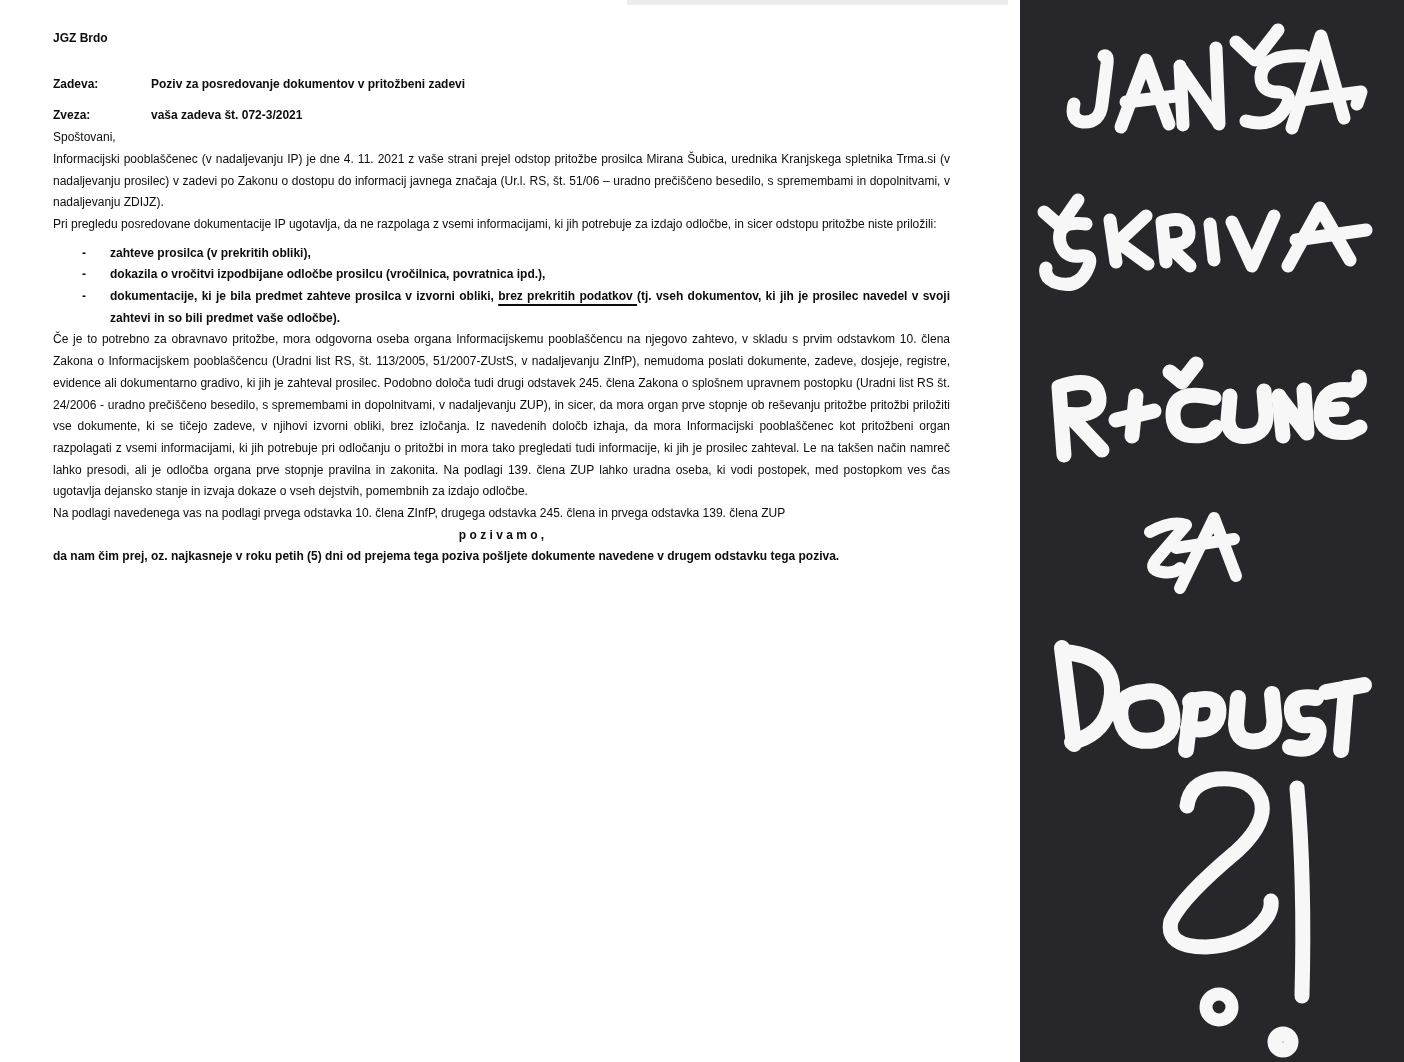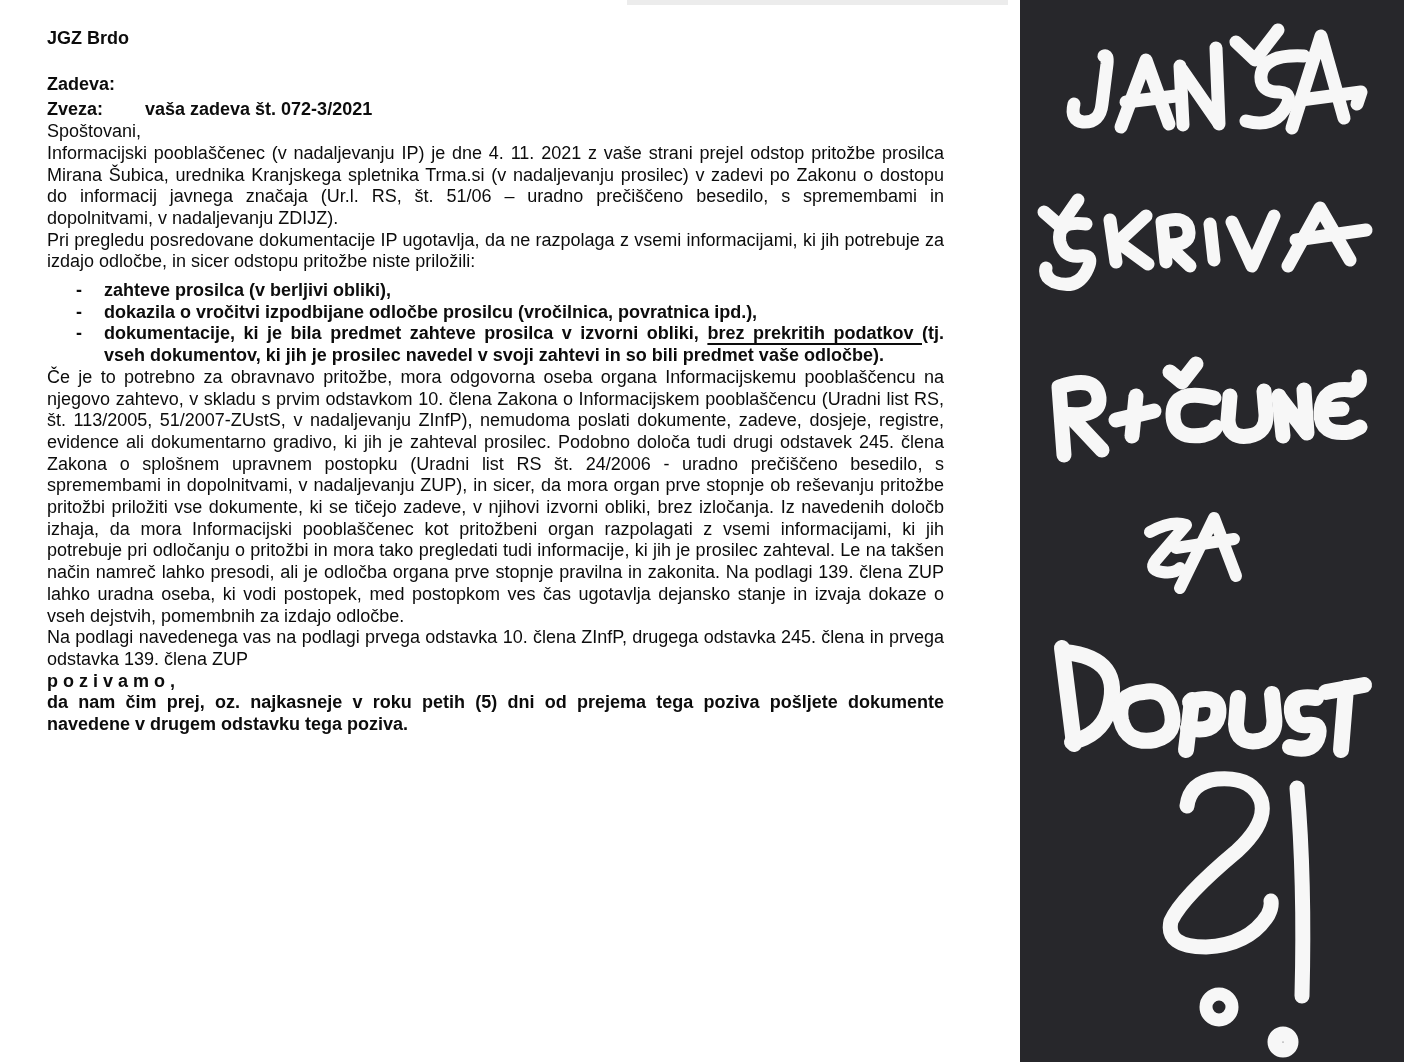--- a/index.html
+++ b/index.html
@@ -6,73 +6,74 @@
   body{
     width:1404px;height:1062px;position:relative;overflow:hidden;
     background:#ffffff;
     font-family:"Liberation Sans","DejaVu Sans",sans-serif;
     color:#0c0c0c;
   }
   
   .top-strip{position:absolute;left:627px;top:0;width:381px;height:5px;background:#ececec}
 
   
-  .doc{position:absolute;left:47px;top:28px;width:897px;font-size:18px;line-height:21.7px}
+  .doc{position:absolute;left:53px;top:28px;width:897px;font-size:12px;line-height:21.7px}
   .doc p{margin:0}
   .b{font-weight:700}
   .jus{text-align:justify}
   .addr-city{margin-top:23px}
-  .meta{display:flex;margin-top:4px}
+  .meta{display:flex;margin-top:10px}
   .meta-first{margin-top:24px}
   .meta .lbl{width:98px;flex:none;font-weight:700}
   .meta .val{font-weight:700}
   .salutation{margin-top:70px}
   .para1{margin-top:23px}
   .para2{margin-top:15px}
   .bullets{margin-top:7px}
   .bullet{display:flex;margin-left:29px;font-weight:700}
   .bullet .dash{width:28px;flex:none}
   .bullet .btxt{flex:1;text-align:justify}
   .ul{text-decoration:underline;text-decoration-thickness:2px;text-underline-offset:4px}
   .para3{margin-top:27px}
   .para4{margin-top:33px}
-  .call{margin-top:26px;text-align:left;font-weight:700}
+  .call{margin-top:26px;text-align:center;font-weight:700}
   .para5{margin-top:24px;font-weight:700}
 
   
   .sidebar{position:absolute;left:1020px;top:0;width:384px;height:1062px;background:#27272b}
   .sidebar svg{position:absolute;left:0;top:0}
   .stroke{fill:none;stroke:#f7f7f7;stroke-linecap:round;stroke-linejoin:round}
 </style>
 </head>
 <body>
 
 <div class="top-strip"></div>
 
 <div class="doc">
   <p class="b">JGZ Brdo</p>
 
   <div class="meta meta-first">
     <span class="lbl">Zadeva:</span>
+    <span class="val">Poziv za posredovanje dokumentov v pritožbeni zadevi</span>
   </div>
   <div class="meta">
     <span class="lbl">Zveza:</span>
     <span class="val">vaša zadeva št. 072-3/2021</span>
   </div>
 
   <p class="salutation">Spoštovani,</p>
 
   <p class="para1 jus">Informacijski pooblaščenec (v nadaljevanju IP) je dne 4. 11. 2021 z vaše strani prejel odstop pritožbe prosilca Mirana Šubica, urednika Kranjskega spletnika Trma.si (v nadaljevanju prosilec) v zadevi po Zakonu o dostopu do informacij javnega značaja (Ur.l. RS, št. 51/06 – uradno prečiščeno besedilo, s spremembami in dopolnitvami, v nadaljevanju ZDIJZ).</p>
 
   <p class="para2 jus">Pri pregledu posredovane dokumentacije IP ugotavlja, da ne razpolaga z vsemi informacijami, ki jih potrebuje za izdajo odločbe, in sicer odstopu pritožbe niste priložili:</p>
 
   <div class="bullets">
     <div class="bullet">
       <span class="dash">-</span>
-      <span class="btxt"><span>zahteve prosilca (v berljivi obliki),</span><span class="ul"></span><span></span></span>
+      <span class="btxt"><span>zahteve prosilca (v prekritih obliki),</span><span class="ul"></span><span></span></span>
     </div>
     <div class="bullet">
       <span class="dash">-</span>
       <span class="btxt"><span>dokazila o vročitvi izpodbijane odločbe prosilcu (vročilnica, povratnica ipd.),</span><span class="ul"></span><span></span></span>
     </div>
     <div class="bullet">
       <span class="dash">-</span>
       <span class="btxt"><span>dokumentacije, ki je bila predmet zahteve prosilca v izvorni obliki, </span><span class="ul">brez prekritih podatkov </span><span>(tj. vseh dokumentov, ki jih je prosilec navedel v svoji zahtevi in so bili predmet vaše odločbe).</span></span>
     </div>
   </div>

